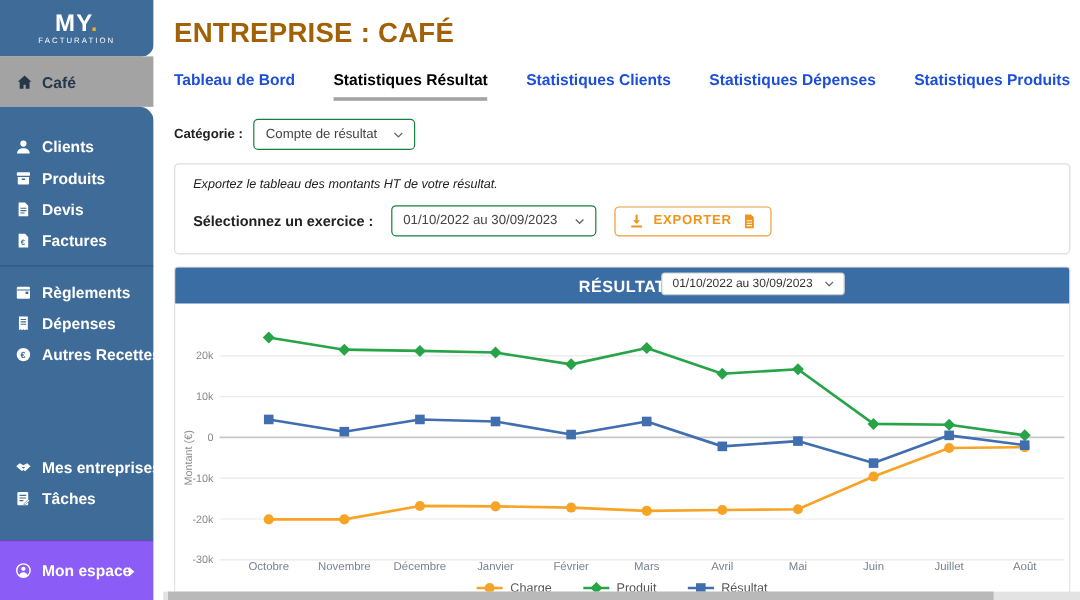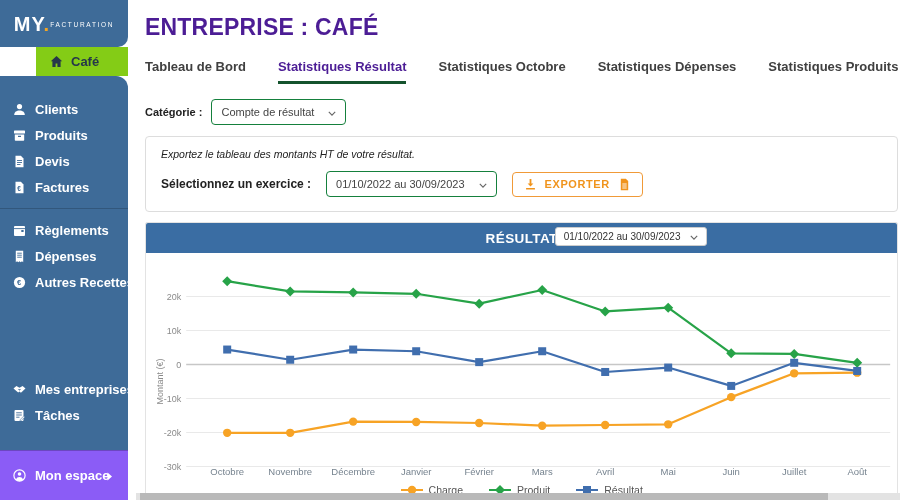--- a/index.html
+++ b/index.html
@@ -2,43 +2,43 @@
 <html><head>
 <meta charset="utf-8">
 <style>
   * { margin:0; padding:0; box-sizing:border-box; }
   html,body { width:900px; height:500px; overflow:hidden; background:#fff;
     font-family:"Liberation Sans", sans-serif; }
   .app { position:relative; width:900px; height:500px; display:flex; }
 
   
   .sidebar { width:128px; min-width:128px; height:500px; display:flex; flex-direction:column; background:#fff; }
-  .logo-block { background:#3e6b98; height:47px; display:flex; align-items:center; justify-content:center; border-bottom-right-radius:10px; }
+  .logo-block { background:#3e6b98; height:47px; display:flex; flex-direction:column; align-items:center; justify-content:center; border-bottom-right-radius:10px; }
   .logo-main { color:#fff; font-size:20px; font-weight:800; letter-spacing:1px; line-height:1; }
   .logo-dot { color:#f5a623; }
   .logo-sub { color:#fff; font-size:6.5px; letter-spacing:1.7px; margin-top:1px; }
-  .active-row { height:29px; background:#84cc16; display:flex; align-items:center; gap:8px; padding-left:14px; color:#26374a; font-size:13px; font-weight:600;margin-left:36px; }
+  .active-row { height:42px; background:#a3a3a3; display:flex; align-items:center; gap:8px; padding-left:14px; color:#26374a; font-size:13px; font-weight:600; }
   .active-row .icn { color:#26374a; }
   .menu-block { flex:1; background:#3e6b98; border-top-right-radius:12px; display:flex; flex-direction:column; padding-top:20px; }
   .side-item { height:26px; display:flex; align-items:center; gap:9px; padding-left:13px; color:#fff; font-size:13px; font-weight:600; cursor:pointer; white-space:nowrap; }
   .side-item .icn { color:#fff; }
   .side-divider { border-top:1px solid rgba(0,0,0,0.18); margin:8px 0; }
   .menu-spacer { flex:1; }
   .menu-bottom-pad { height:22px; }
   .monespace-block { background:#8b5cf6; height:50px; border-top:1px solid rgba(0,0,0,0.22); display:flex; align-items:center; gap:9px; padding-left:13px; color:#fff; font-size:13px; font-weight:600; position:relative; cursor:pointer; }
   .monespace-chevron { position:absolute; right:12px; top:19px; }
   .icn { display:inline-flex; width:13px; height:13px; align-items:center; justify-content:center; }
   .icn svg { width:13px; height:13px; }
 
   
   .main { flex:1; height:500px; padding:0 12px 0 17px; position:relative; background:#fff; }
-  .page-title { margin-top:14px; font-size:23px; font-weight:700; color:#4c1d95; letter-spacing:0.2px; }
+  .page-title { margin-top:14px; font-size:23px; font-weight:700; color:#a16207; letter-spacing:0.2px; }
   .tabs { display:flex; gap:32px; margin-top:18px; }
-  .tab { font-size:13px; font-weight:700; color:#404040; padding-bottom:10px; cursor:pointer; white-space:nowrap; }
-  .tab.active { color:#4c1d95; border-bottom:3px solid #14532d; padding-bottom:7px; }
+  .tab { font-size:13px; font-weight:700; color:#1d4ed8; padding-bottom:10px; cursor:pointer; white-space:nowrap; }
+  .tab.active { color:#000000; border-bottom:3px solid #a3a3a3; padding-bottom:7px; }
 
   .category-row { display:flex; align-items:center; gap:9px; margin-top:15px; }
   .small-label { font-size:11px; font-weight:700; color:#222; }
   .fake-select { display:inline-flex; align-items:center; gap:14px; border:1px solid #15803d; border-radius:4px; background:#fff; padding:6px 9px; font-size:11px; color:#444; cursor:pointer; white-space:nowrap; }
   .fake-select .chev svg { width:8px; height:5px; }
 
   .export-card { margin-top:11px; border:1px solid #ddd; border-radius:4px; padding:11px 15px 14px; background:#fff; }
   .export-hint { font-size:10.5px; font-style:italic; color:#222; }
   .export-row { display:flex; align-items:center; gap:15px; margin-top:11px; }
   .export-label { font-size:12px; font-weight:700; color:#222; }
@@ -199,21 +199,21 @@
       </span>
     </div>
   </div>
 
   <div class="main">
     <div class="page-title">ENTREPRISE : CAFÉ</div>
 
     <div class="tabs">
       <div class="tab">Tableau de Bord</div>
       <div class="tab active">Statistiques Résultat</div>
-      <div class="tab">Statistiques Octobre</div>
+      <div class="tab">Statistiques Clients</div>
       <div class="tab">Statistiques Dépenses</div>
       <div class="tab">Statistiques Produits</div>
     </div>
 
     <div class="category-row">
       <span class="small-label">Catégorie :</span>
       <div class="fake-select">
         <span>Compte de résultat</span>
         <span class="chev">
           <svg viewBox="0 0 10 6">

